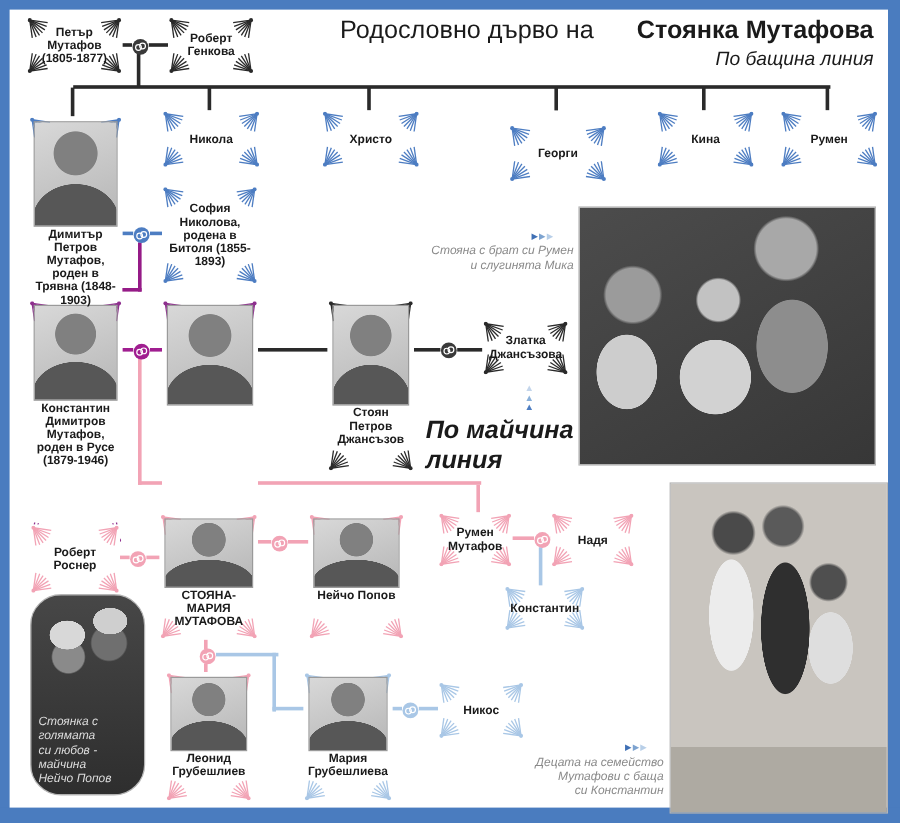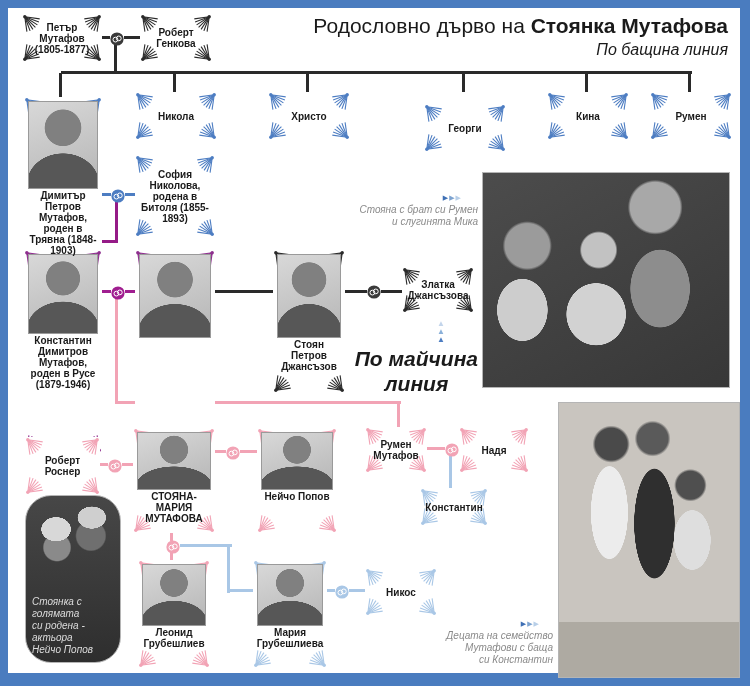--- a/index.html
+++ b/index.html
@@ -33,23 +33,23 @@
   }
   .corner{position:absolute;width:20px;height:20px;pointer-events:none;z-index:0;}
   .tl{left:1px;top:1px;}
   .tr{right:1px;top:1px;transform:scaleX(-1);}
   .bl{left:1px;bottom:1px;transform:scaleY(-1);}
   .br{right:1px;bottom:1px;transform:scale(-1,-1);}
   .mring{position:absolute;width:14px;height:14px;z-index:3;}
   
   .title-block{position:absolute;right:22px;top:14px;text-align:right;}
   .title-line1{font-size:21px;line-height:24px;}
-  .title-line1 .bold{font-weight:bold;}
+  .title-line1 .bold{font-weight:bold;margin-left:30px;}
   .title-line2{font-size:16px;line-height:24px;font-style:italic;}
-  .maternal{position:absolute;right:272px;top:346px;text-align:center;
+  .maternal{position:absolute;right:272px;top:346px;text-align:left;
     font-size:21px;line-height:25px;font-weight:bold;font-style:italic;}
   
   .cap{position:absolute;font-size:10px;font-style:italic;color:#8a8a8a;
     text-align:right;line-height:12px;}
   .arrows-r{position:absolute;font-size:7px;letter-spacing:1px;line-height:8px;}
   .arrows-r .a1{color:#3f70b5;} .arrows-r .a2{color:#7da3d0;} .arrows-r .a3{color:#b8cfe8;}
   .arrows-up{position:absolute;display:flex;flex-direction:column;align-items:center;
     font-size:8px;line-height:8px;}
   .arrows-up .u1{color:#c3d5eb;} .arrows-up .u2{color:#8ab0d9;} .arrows-up .u3{color:#4d7dc2;}
   
@@ -1137,21 +1137,21 @@
         <circle cx="7" cy="7" r="6.6" fill="#a9c7e6"></circle>
         <circle cx="5.4" cy="7.6" r="2.4" fill="none" stroke="#fff" stroke-width="1"></circle>
         <circle cx="8.8" cy="6.4" r="2.4" fill="none" stroke="#fff" stroke-width="1"></circle>
       </svg></span>
 
   <div class="photo-large ph-tr" style="left:482px;top:172px;width:248px;height:216px"></div>
   <div class="photo-large ph-br" style="left:558px;top:402px;width:182px;height:276px"></div>
   <div class="photo-large ph-bl" style="left:25px;top:495px;width:96px;height:168px">
     <div class="overlay-cap">
       <div>Стоянка с голямата</div>
-      <div>си родена - актьора</div>
+      <div>си любов - майчина</div>
       <div>Нейчо Попов</div>
     </div>
   </div>
 
   <div class="title-block">
     <div class="title-line1">
       <span>Родословно дърво на</span>
       <span class="bold">Стоянка Мутафова</span>
     </div>
     <div class="title-line2">По бащина линия</div>

